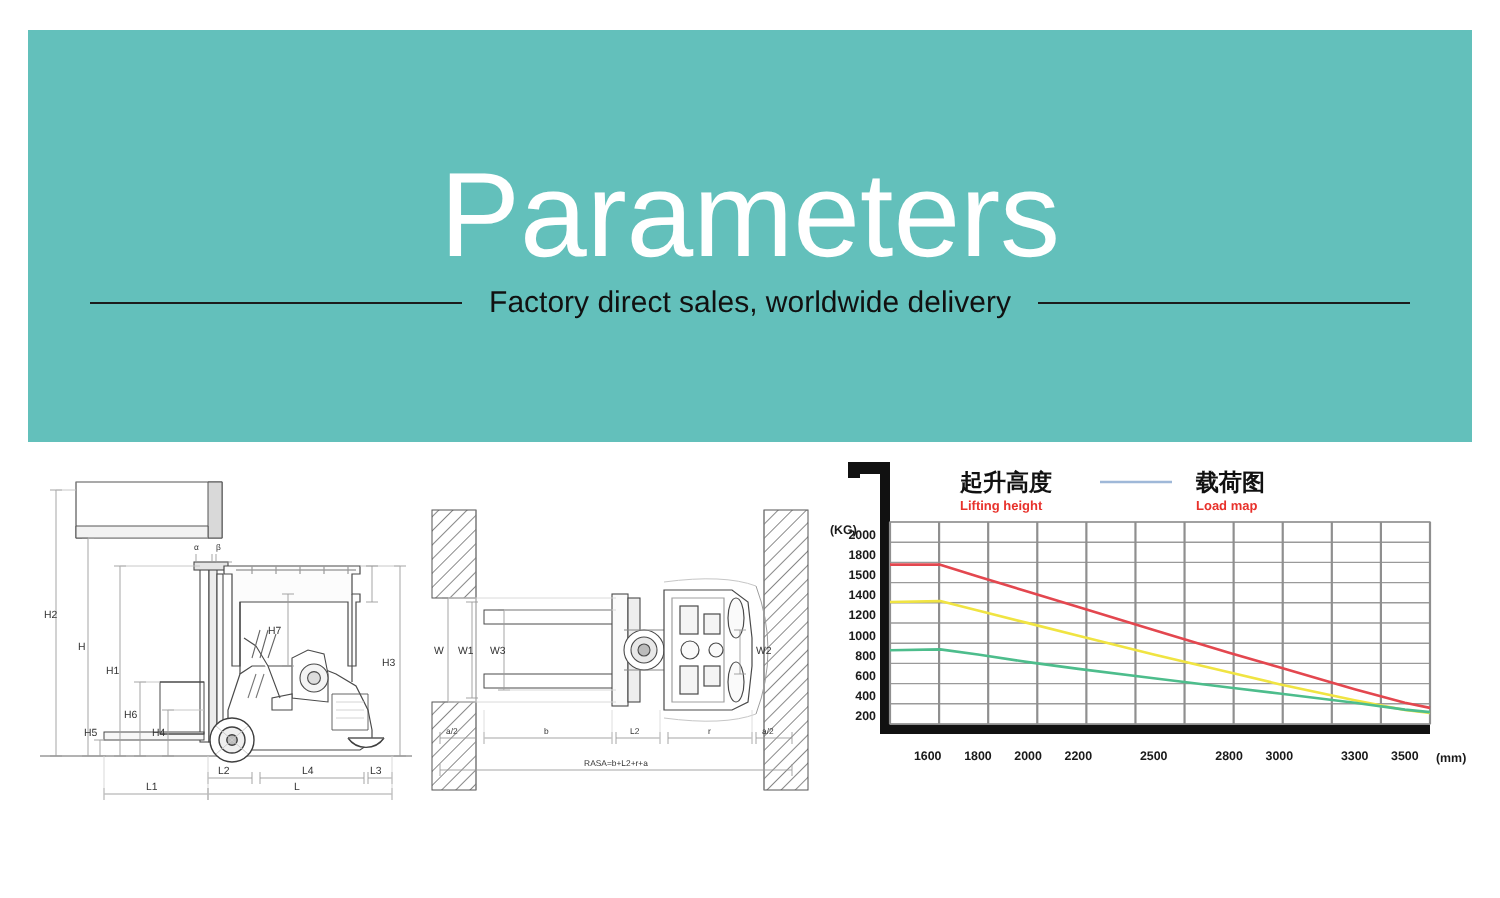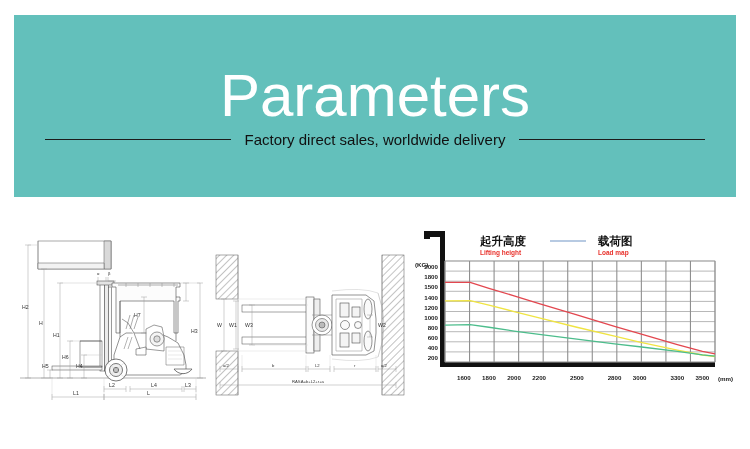--- a/index.html
+++ b/index.html
@@ -4,21 +4,21 @@
 <style>
   html,body{margin:0;padding:0;}
   body{
     width:750px;height:449px;background:#ffffff;overflow:hidden;
     font-family:"Liberation Sans", sans-serif;
   }
   .page{position:relative;width:750px;height:449px;background:#fff;}
 
   
   .banner{
-    position:absolute;left:14px;top:15px;width:722px;height:182px;
+    position:absolute;left:14px;top:15px;width:722px;height:206px;
     background:#63c0bb;
     display:flex;flex-direction:column;align-items:center;justify-content:center;
   }
   .banner-title{
     color:#ffffff;font-size:60px;line-height:62px;font-weight:400;
     letter-spacing:0px;font-family:"Liberation Sans", sans-serif;
     margin:0;padding:0;text-align:center;
   }
   .banner-sub-wrap{
     display:flex;align-items:center;justify-content:flex-start;

